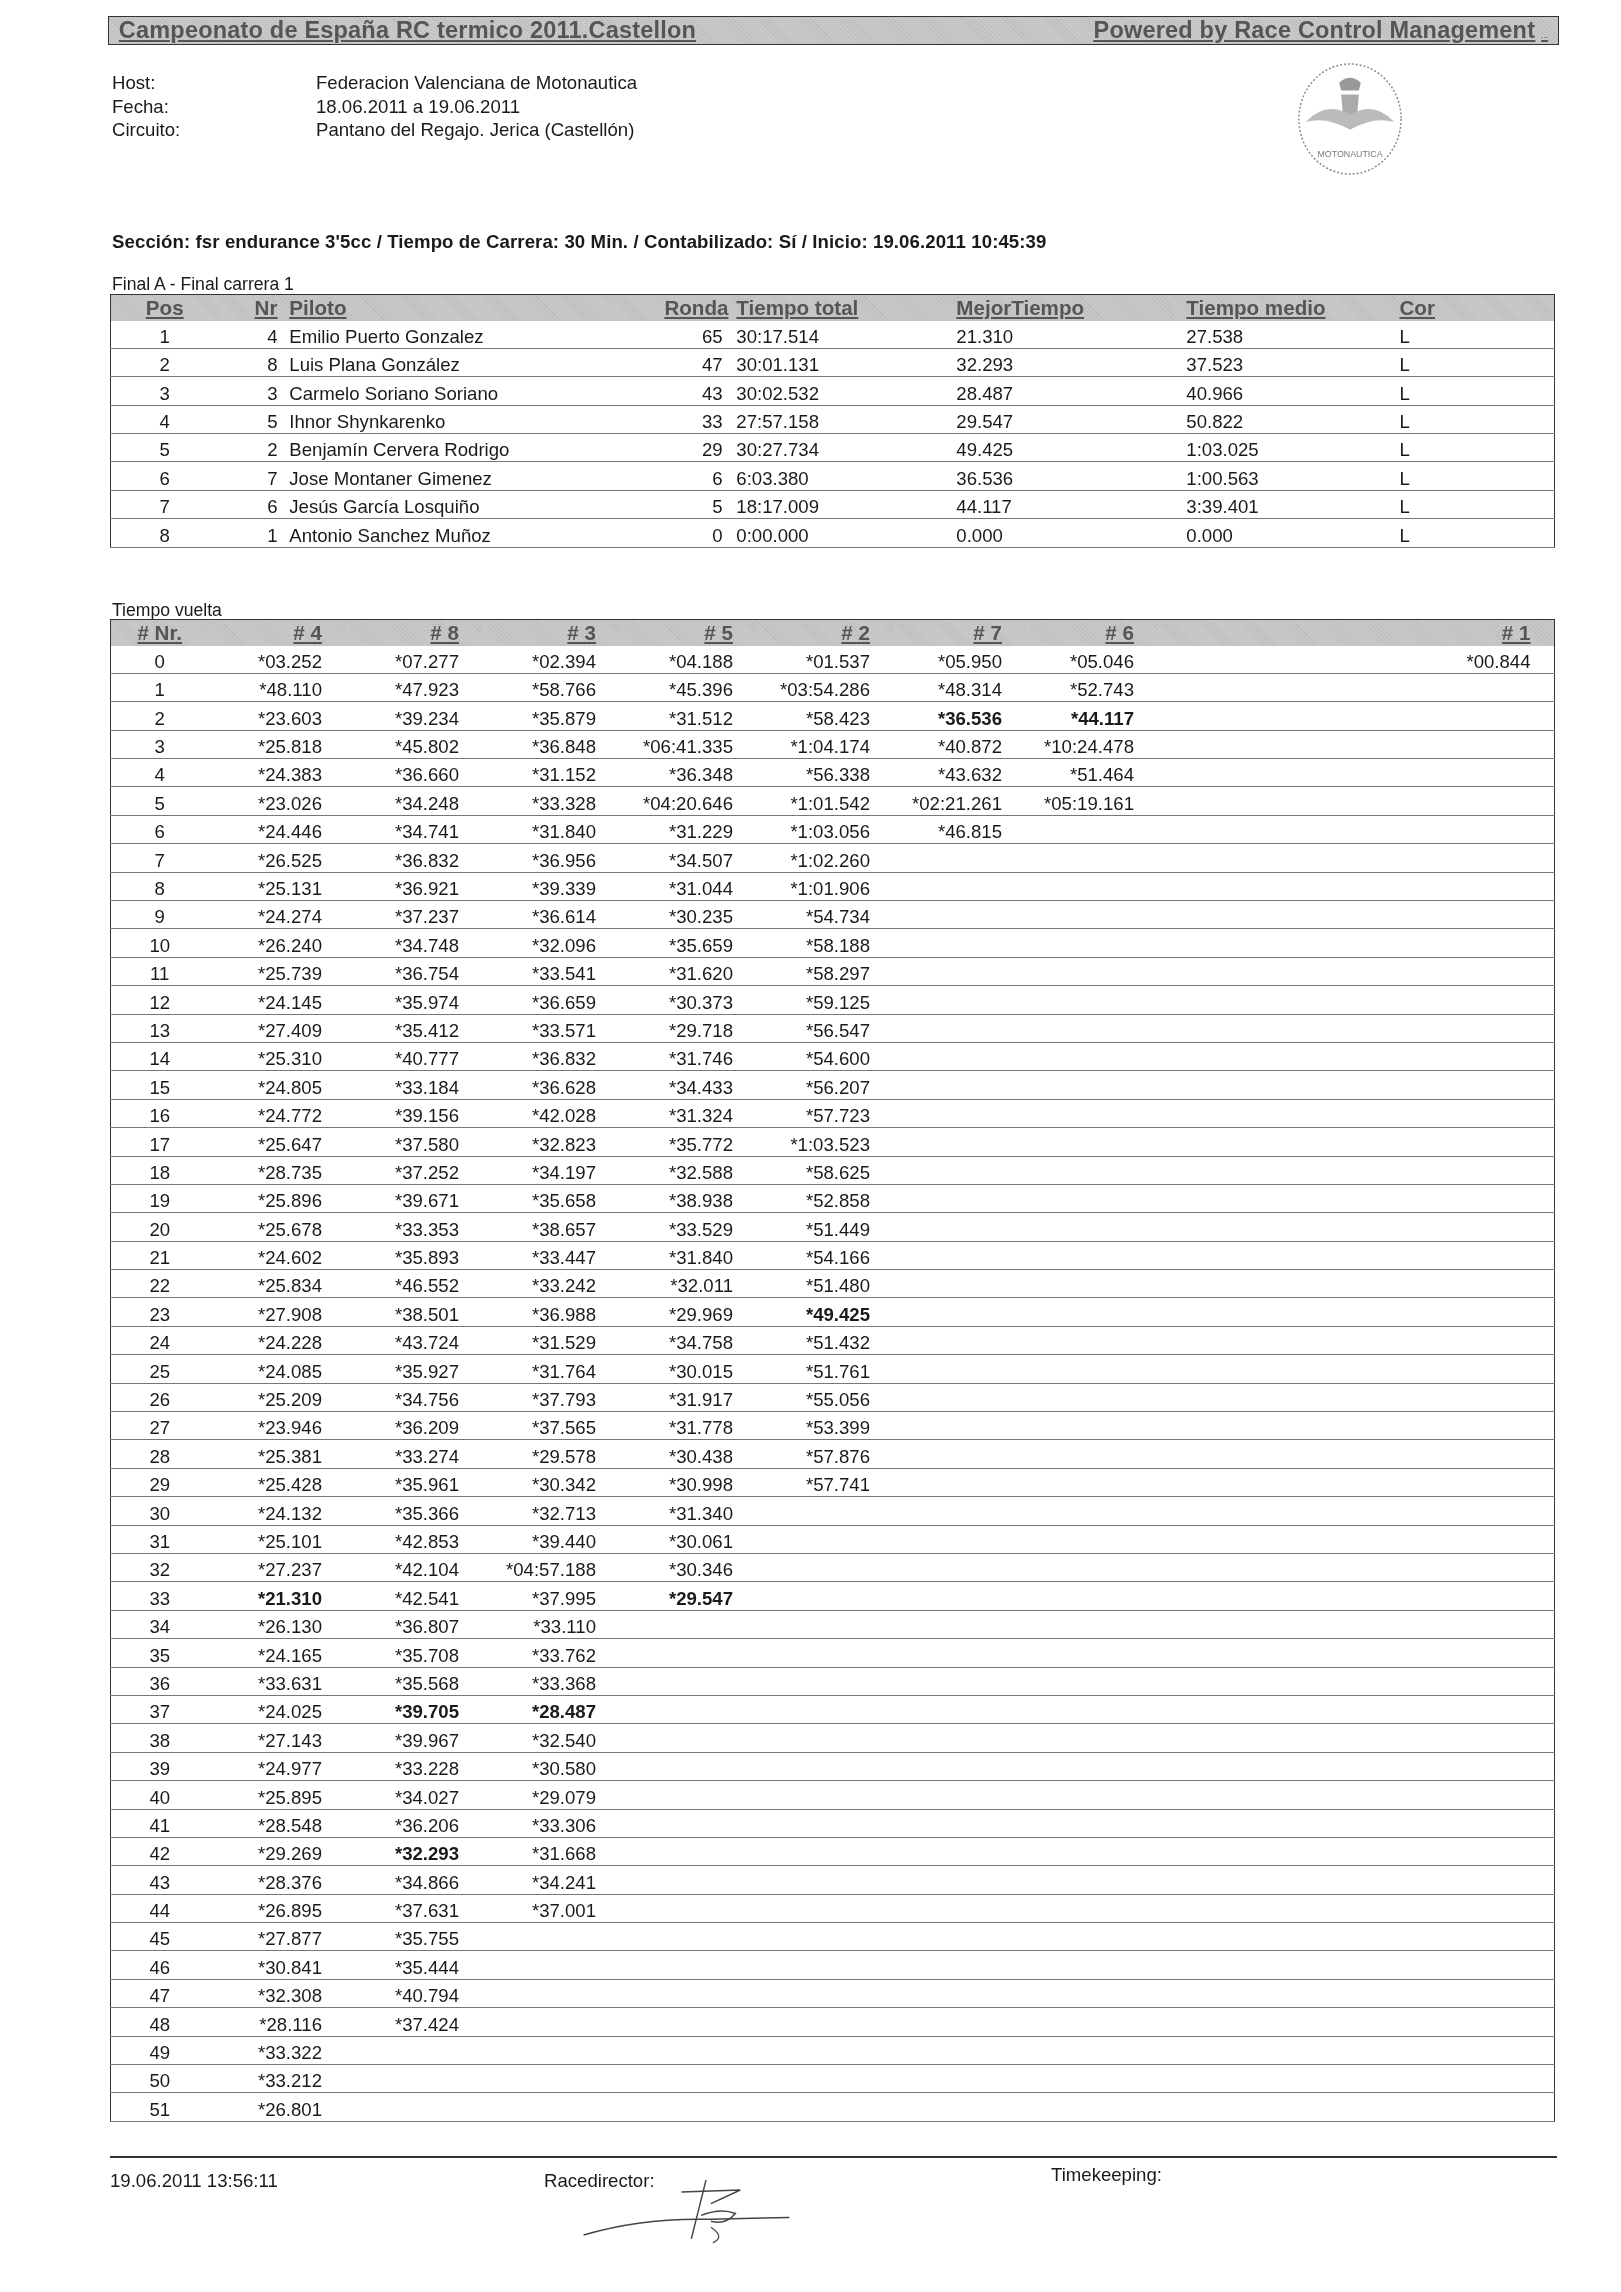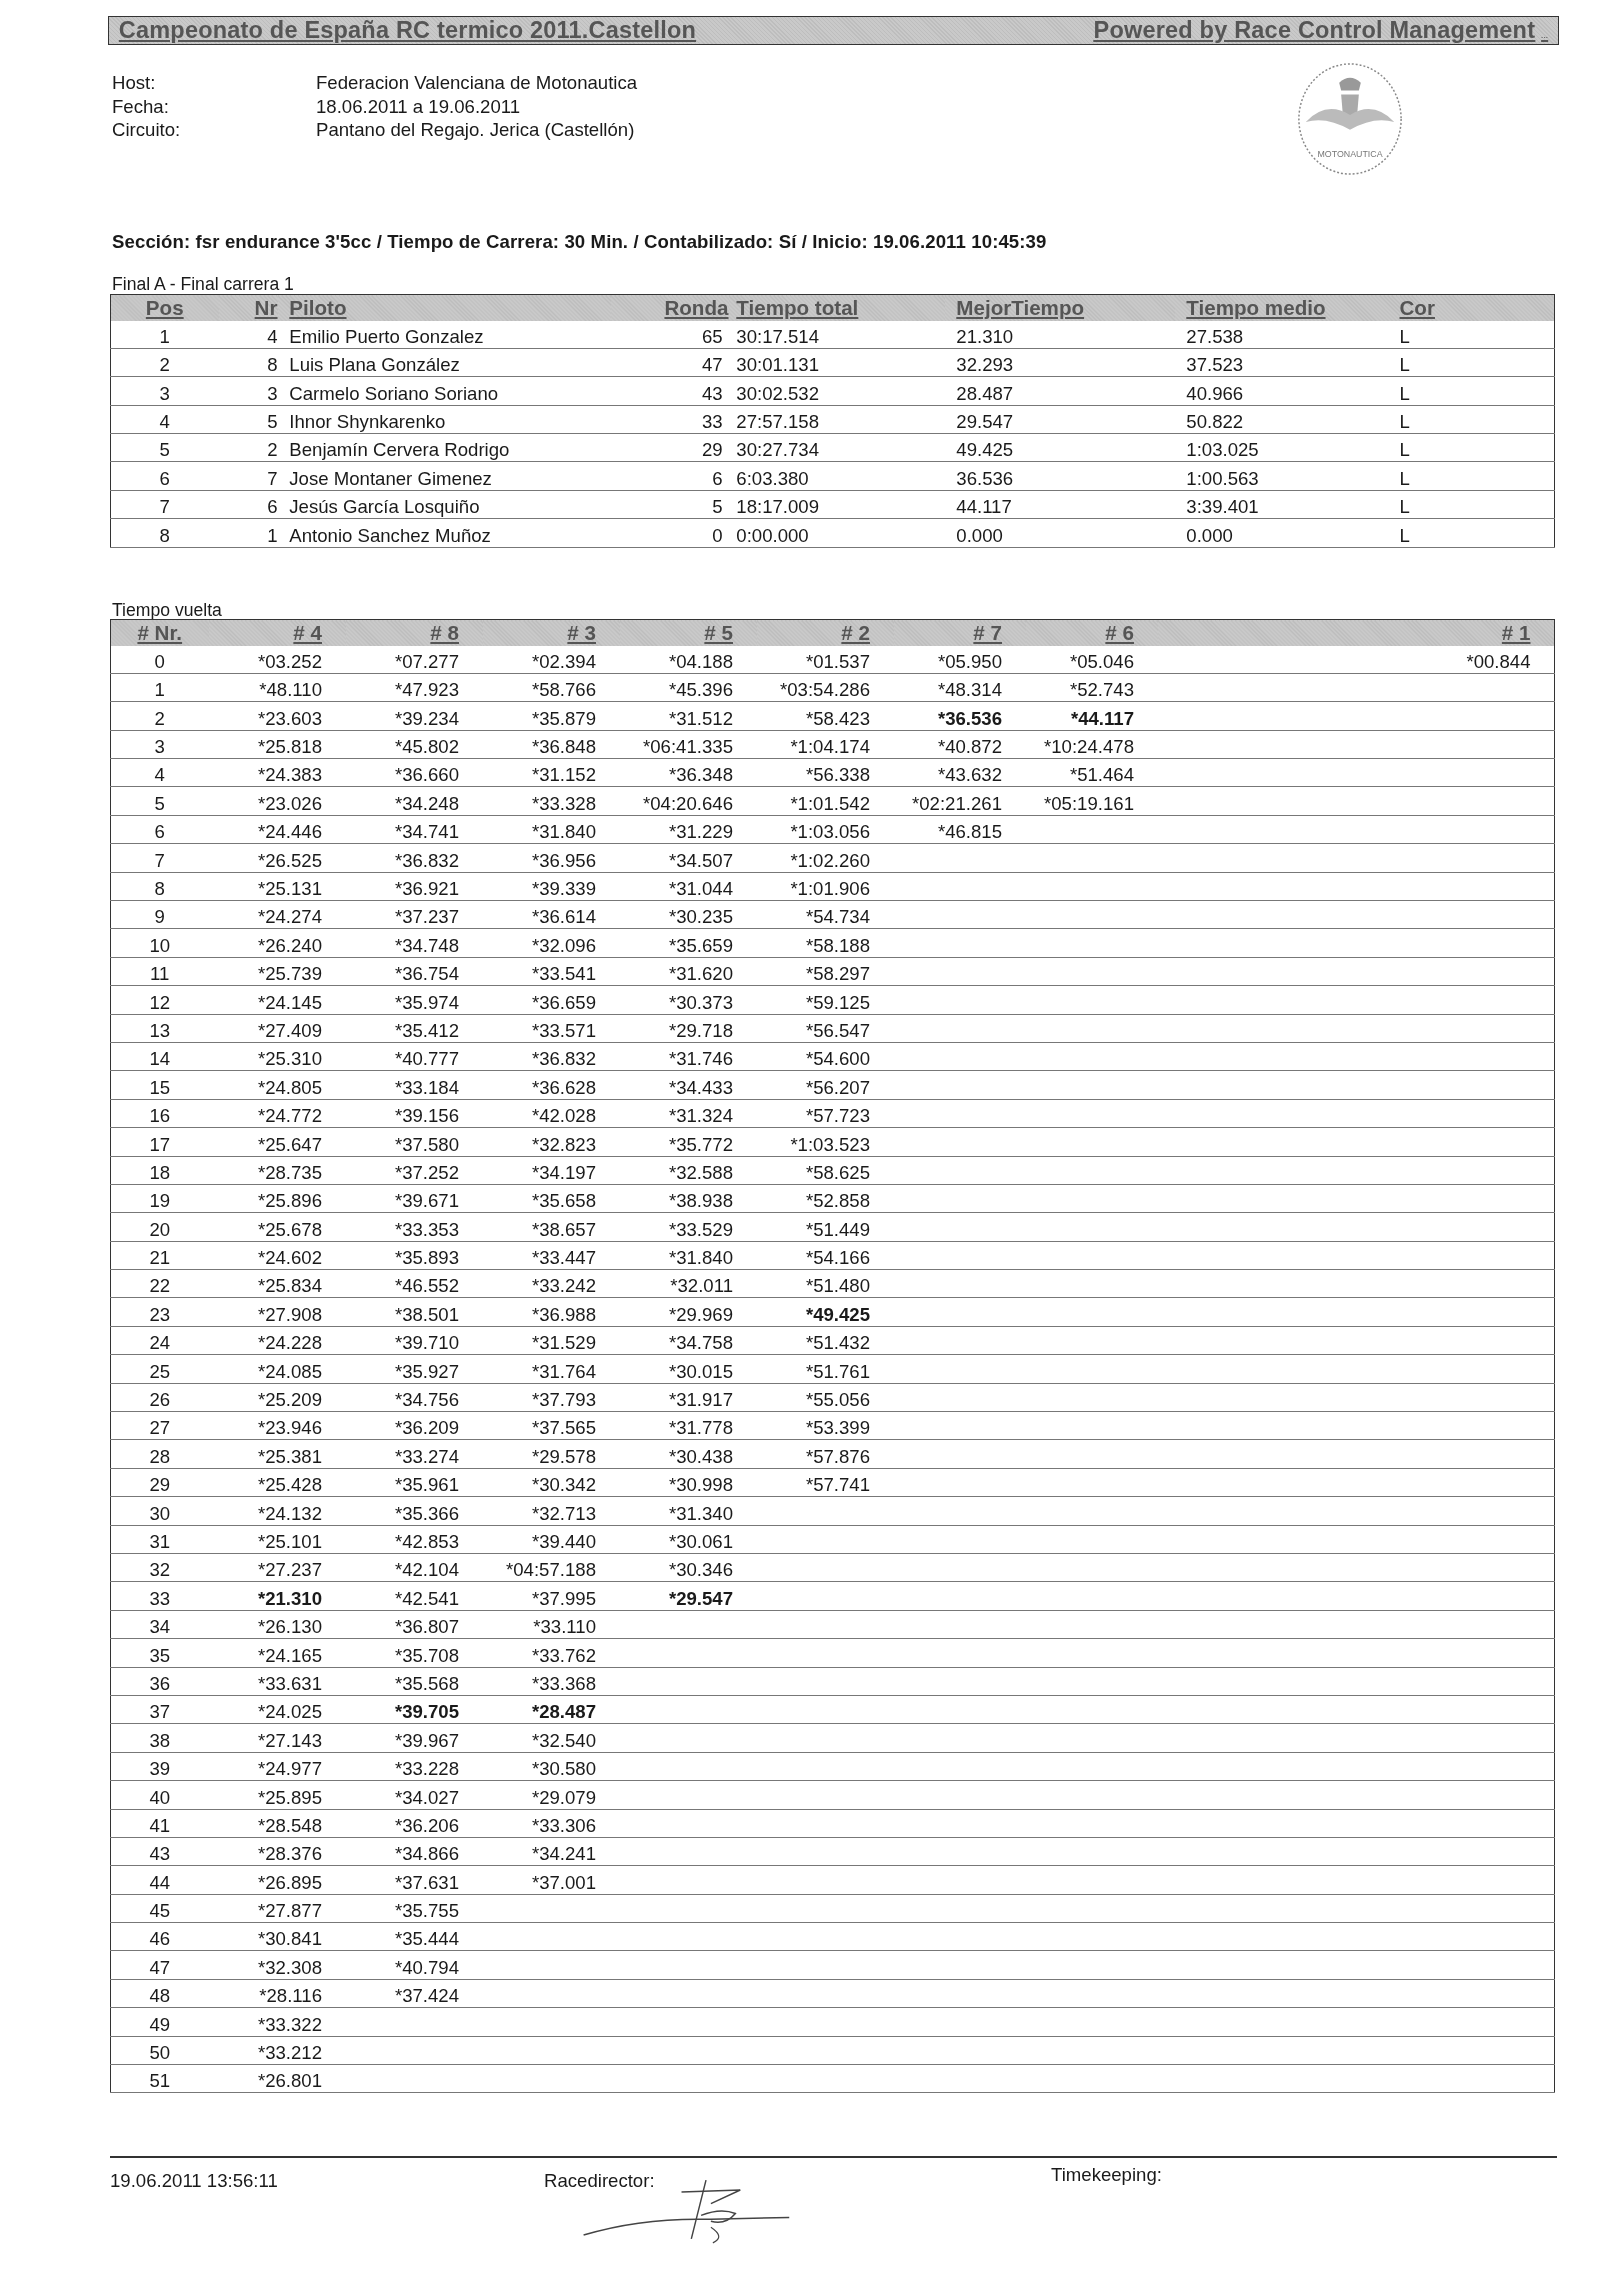--- a/index.html
+++ b/index.html
@@ -474,21 +474,21 @@
         <td class="r" style="padding-right: 23.5px;">*36.988</td>
         <td class="r" style="padding-right: 23.5px;">*29.969</td>
         <td class="r b" style="padding-right: 23.5px;">*49.425</td>
         <td class="r" style="padding-right: 23.5px;"></td>
         <td class="r" style="padding-right: 23.5px;"></td>
         <td class="r" style="padding-right: 23.5px;"></td>
       </tr>
       <tr>
         <td class="c" style="padding-right: 0px;">24</td>
         <td class="r" style="padding-right: 23.5px;">*24.228</td>
-        <td class="r" style="padding-right: 23.5px;">*39.710</td>
+        <td class="r" style="padding-right: 23.5px;">*43.724</td>
         <td class="r" style="padding-right: 23.5px;">*31.529</td>
         <td class="r" style="padding-right: 23.5px;">*34.758</td>
         <td class="r" style="padding-right: 23.5px;">*51.432</td>
         <td class="r" style="padding-right: 23.5px;"></td>
         <td class="r" style="padding-right: 23.5px;"></td>
         <td class="r" style="padding-right: 23.5px;"></td>
       </tr>
       <tr>
         <td class="c" style="padding-right: 0px;">25</td>
         <td class="r" style="padding-right: 23.5px;">*24.085</td>
@@ -663,20 +663,31 @@
         <td class="r" style="padding-right: 23.5px;"></td>
         <td class="r" style="padding-right: 23.5px;"></td>
         <td class="r" style="padding-right: 23.5px;"></td>
         <td class="r" style="padding-right: 23.5px;"></td>
       </tr>
       <tr>
         <td class="c" style="padding-right: 0px;">41</td>
         <td class="r" style="padding-right: 23.5px;">*28.548</td>
         <td class="r" style="padding-right: 23.5px;">*36.206</td>
         <td class="r" style="padding-right: 23.5px;">*33.306</td>
+        <td class="r" style="padding-right: 23.5px;"></td>
+        <td class="r" style="padding-right: 23.5px;"></td>
+        <td class="r" style="padding-right: 23.5px;"></td>
+        <td class="r" style="padding-right: 23.5px;"></td>
+        <td class="r" style="padding-right: 23.5px;"></td>
+      </tr>
+      <tr>
+        <td class="c" style="padding-right: 0px;">42</td>
+        <td class="r" style="padding-right: 23.5px;">*29.269</td>
+        <td class="r b" style="padding-right: 23.5px;">*32.293</td>
+        <td class="r" style="padding-right: 23.5px;">*31.668</td>
         <td class="r" style="padding-right: 23.5px;"></td>
         <td class="r" style="padding-right: 23.5px;"></td>
         <td class="r" style="padding-right: 23.5px;"></td>
         <td class="r" style="padding-right: 23.5px;"></td>
         <td class="r" style="padding-right: 23.5px;"></td>
       </tr>
       <tr>
         <td class="c" style="padding-right: 0px;">43</td>
         <td class="r" style="padding-right: 23.5px;">*28.376</td>
         <td class="r" style="padding-right: 23.5px;">*34.866</td>

